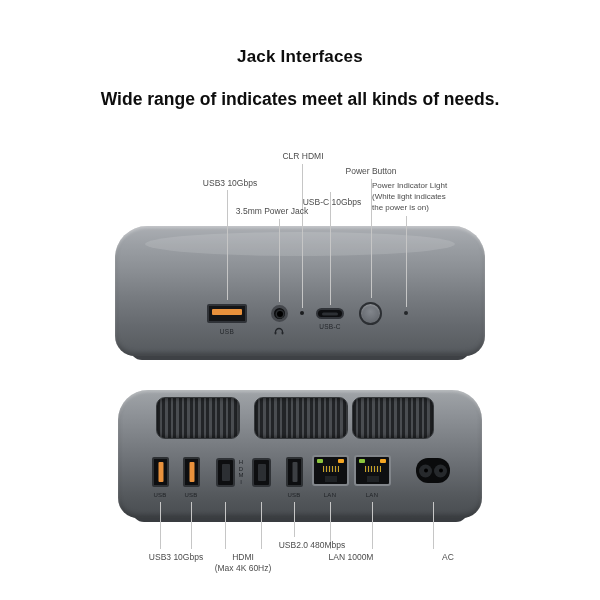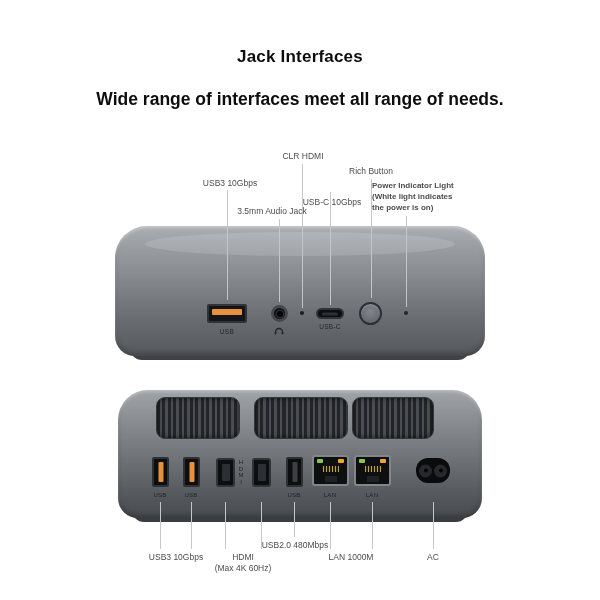--- a/index.html
+++ b/index.html
@@ -3,21 +3,21 @@
 <meta charset="utf-8">
 <style>
   * { margin:0; padding:0; box-sizing:border-box; }
   html, body { width:600px; height:600px; }
   body { background:#ffffff; font-family:"Liberation Sans", sans-serif; position:relative; overflow:hidden; }
 
   .title    { position:absolute; left:0; top:47px;  width:600px; text-align:center; font-size:17px;   font-weight:700; color:#0d0d0d; letter-spacing:0.2px; }
   .subtitle { position:absolute; left:0; top:89px;  width:600px; text-align:center; font-size:17.5px; font-weight:700; color:#0d0d0d; }
 
   .callout { position:absolute; font-size:8.5px; color:#4c4c4c; text-align:center; transform:translateX(-50%); white-space:pre-line; line-height:11px; }
-  .callout.left-align { transform:none; text-align:left; font-size:8px; line-height:11px;font-weight:bold; }
+  .callout.left-align { transform:none; text-align:left; font-size:8px; line-height:11px; }
   .lead { position:absolute; width:1px; background:#c6c6c6; }
 
   
   .front-base { position:absolute; left:130px; top:348px; width:340px; height:12px; border-radius:0 0 14px 14px; background:#3e4145; }
   .front-body { position:absolute; left:115px; top:226px; width:370px; height:130px; border-radius:32px 32px 20px 20px;
     background:linear-gradient(180deg,#abaeb3 0%,#9b9fa4 15%,#8a8e93 35%,#777b80 55%,#64686d 78%,#55595d 100%);
     box-shadow: inset 0 2px 3px rgba(255,255,255,0.35), inset 0 -3px 5px rgba(0,0,0,0.25); }
   .front-body::before { content:""; position:absolute; left:8%; top:6px; width:84%; height:24px; border-radius:50%; background:rgba(255,255,255,0.13); }
 
   .rear-base { position:absolute; left:132px; top:510px; width:336px; height:12px; border-radius:0 0 14px 14px; background:#393c40; }
@@ -60,21 +60,21 @@
   .ac .pin { position:absolute; top:50%; transform:translateY(-50%); width:13px; height:13px; background:#26292c; border-radius:50%; }
   .ac .pin.l { left:3px; } .ac .pin.r { right:3px; }
   .ac .pin::after { content:""; position:absolute; left:50%; top:50%; transform:translate(-50%,-50%); width:4px; height:4px; background:#000; border-radius:50%; }
   .plabel-r { position:absolute; font-size:6px; color:#1e2125; transform:translateX(-50%); letter-spacing:0.3px; }
   .vtext { position:absolute; writing-mode:vertical-rl; text-orientation:upright; font-size:6px; color:#1e2125; letter-spacing:0.5px; }
 </style>
 </head>
 <body>
 
 <div class="title">Jack Interfaces</div>
-<div class="subtitle">Wide range of interfaces meet all range of needs.</div>
+<div class="subtitle">Wide range of indicates meet all kinds of needs.</div>
 
 <div>
   <div class="front-base"></div>
   <div class="front-body"></div>
 
   <div class="port usb-a-h" style="left:207px; top:304px;">
       <div class="tongue-h"></div>
     </div>
   <div class="port jack" style="left:271px; top:305px;">
       <div class="hole"></div>
@@ -95,24 +95,24 @@
   <div class="plabel-f" style="left:330px; top:323px;">USB-C</div>
 
   <div class="lead" style="left:227px; top:190px; height:110px;"></div>
   <div class="lead" style="left:279px; top:219px; height:83px;"></div>
   <div class="lead" style="left:302px; top:164px; height:144px;"></div>
   <div class="lead" style="left:330px; top:192px; height:113px;"></div>
   <div class="lead" style="left:371px; top:179px; height:119px;"></div>
   <div class="lead" style="left:406px; top:216px; height:91px;"></div>
 
   <div class="callout" style="left:230px; top:178px;">USB3 10Gbps</div>
-  <div class="callout" style="left:272px; top:206px;">3.5mm Audio Jack</div>
+  <div class="callout" style="left:272px; top:206px;">3.5mm Power Jack</div>
   <div class="callout" style="left:303px; top:151px;">CLR HDMI</div>
   <div class="callout" style="left:332px; top:197px;">USB-C 10Gbps</div>
-  <div class="callout" style="left:371px; top:166px;">Rich Button</div>
+  <div class="callout" style="left:371px; top:166px;">Power Button</div>
   <div class="callout left-align" style="left:372px; top:180px;">Power Indicator Light
 (White light indicates
 the power is on)</div>
 </div>
 
 <div>
   <div class="rear-base"></div>
   <div class="rear-body"></div>
 
   <div class="vent" style="left:156px; width:84px;"></div>
@@ -163,16 +163,16 @@
   <div class="lead" style="left:225px; top:502px; height:47px;"></div>
   <div class="lead" style="left:261px; top:502px; height:47px;"></div>
   <div class="lead" style="left:294px; top:502px; height:35px;"></div>
   <div class="lead" style="left:330px; top:502px; height:47px;"></div>
   <div class="lead" style="left:372px; top:502px; height:47px;"></div>
   <div class="lead" style="left:433px; top:502px; height:47px;"></div>
 
   <div class="callout" style="left:176px; top:552px;">USB3 10Gbps</div>
   <div class="callout" style="left:243px; top:552px;">HDMI
 (Max 4K 60Hz)</div>
-  <div class="callout" style="left:295px; top:540px;">USB2.0 480Mbps</div>
+  <div class="callout" style="left:312px; top:540px;">USB2.0 480Mbps</div>
   <div class="callout" style="left:351px; top:552px;">LAN 1000M</div>
-  <div class="callout" style="left:433px; top:552px;">AC</div>
+  <div class="callout" style="left:448px; top:552px;">AC</div>
 </div>
 
 </body></html>

